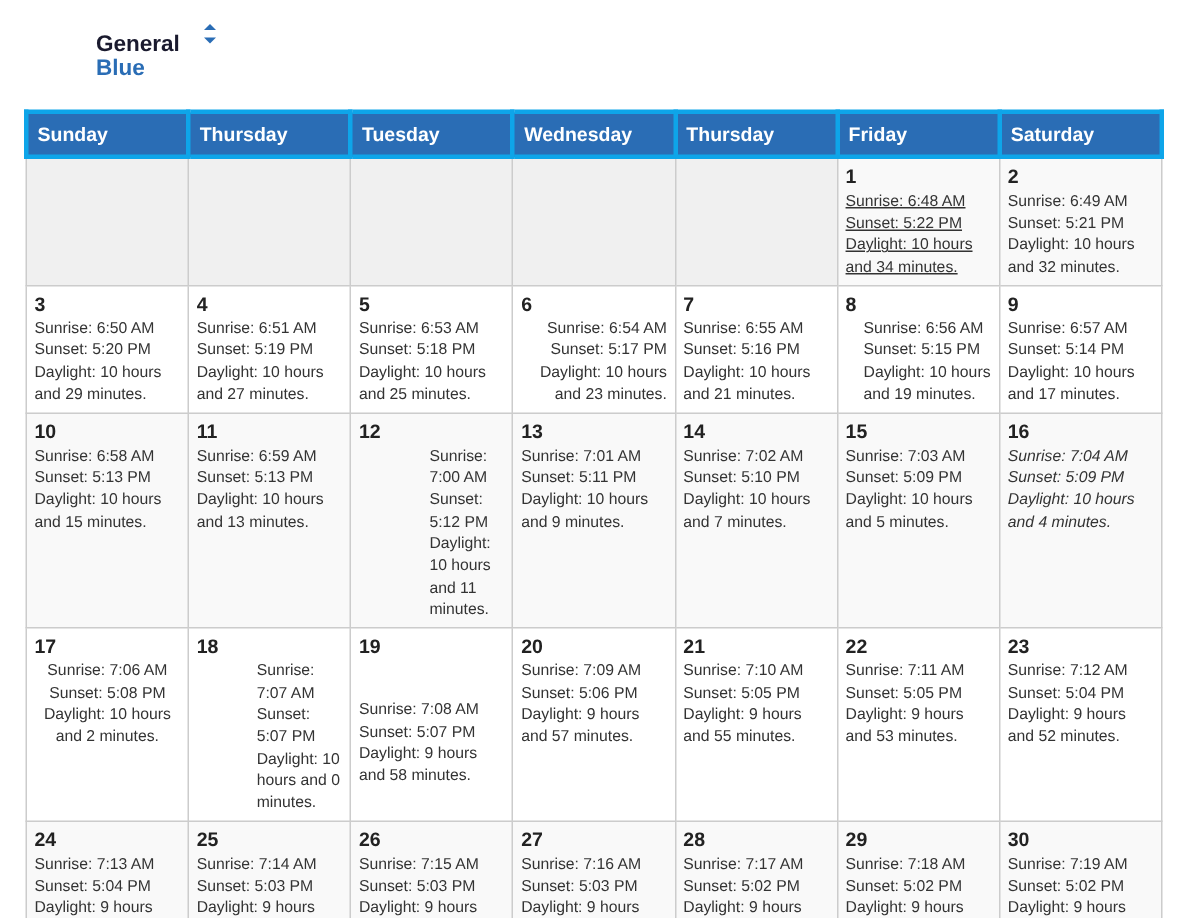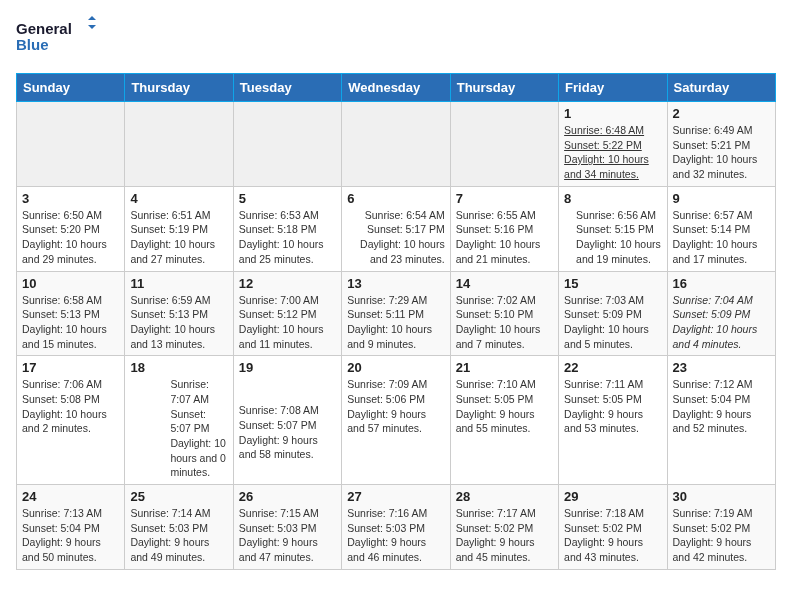--- a/index.html
+++ b/index.html
@@ -13,20 +13,21 @@
     .header-area {
       display: flex;
       justify-content: space-between;
       align-items: flex-start;
       margin-bottom: 12px;
     }
     .logo {
       display: flex;
       align-items: center;
       gap: 4px;
+      margin-left: 48px;
     }
     .title-area {
       text-align: right;
     }
     .month-title {
       font-size: 36px;
       font-weight: normal;
       color: #222;
     }
     .location {
@@ -38,21 +39,21 @@
       border-collapse: collapse;
       table-layout: fixed;
     }
     .calendar th {
       background-color: #2a6db5;
       color: #fff;
       font-size: 13px;
       font-weight: bold;
       padding: 6px 6px;
       text-align: left;
-      border: 1px solid #0ea5e9;
+      border: 3px solid #0ea5e9;
     }
     .calendar td {
       border: 1px solid #ccc;
       vertical-align: top;
       padding: 4px 5px;
       height: 82px;
       font-size: 10.5px;
       color: #222;
       background: #fff;
     }
@@ -179,27 +180,27 @@
 Daylight: 10 hours and 15 minutes.</div>
         </td>
         <td>
           <span class="day-number">11</span>
           <div class="day-info" style="white-space: pre-line;">Sunrise: 6:59 AM
 Sunset: 5:13 PM
 Daylight: 10 hours and 13 minutes.</div>
         </td>
         <td>
           <span class="day-number">12</span>
-          <div class="day-info" style="white-space: pre-line;">Sunrise: 7:00 AM
+          <div class="day-info" style="white-space: pre-line; margin-left: 47px;">Sunrise: 7:00 AM
 Sunset: 5:12 PM
 Daylight: 10 hours and 11 minutes.</div>
         </td>
         <td>
           <span class="day-number">13</span>
-          <div class="day-info" style="white-space: pre-line;">Sunrise: 7:29 AM
+          <div class="day-info" style="white-space: pre-line;">Sunrise: 7:01 AM
 Sunset: 5:11 PM
 Daylight: 10 hours and 9 minutes.</div>
         </td>
         <td>
           <span class="day-number">14</span>
           <div class="day-info" style="white-space: pre-line;">Sunrise: 7:02 AM
 Sunset: 5:10 PM
 Daylight: 10 hours and 7 minutes.</div>
         </td>
         <td>
@@ -211,21 +212,21 @@
         <td>
           <span class="day-number">16</span>
           <div class="day-info" style="white-space: pre-line; font-style: italic;">Sunrise: 7:04 AM
 Sunset: 5:09 PM
 Daylight: 10 hours and 4 minutes.</div>
         </td>
       </tr>
       <tr>
         <td>
           <span class="day-number">17</span>
-          <div class="day-info" style="white-space: pre-line;">Sunrise: 7:06 AM
+          <div class="day-info" style="white-space: pre-line; text-align: center;">Sunrise: 7:06 AM
 Sunset: 5:08 PM
 Daylight: 10 hours and 2 minutes.</div>
         </td>
         <td>
           <span class="day-number">18</span>
           <div class="day-info" style="white-space: pre-line; margin-left: 40px;">Sunrise: 7:07 AM
 Sunset: 5:07 PM
 Daylight: 10 hours and 0 minutes.</div>
         </td>
         <td>

